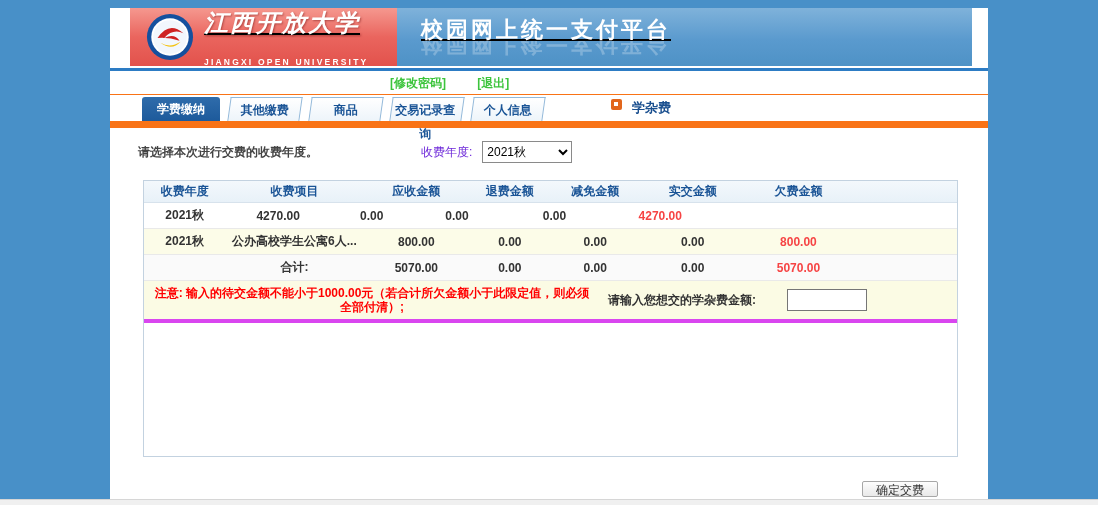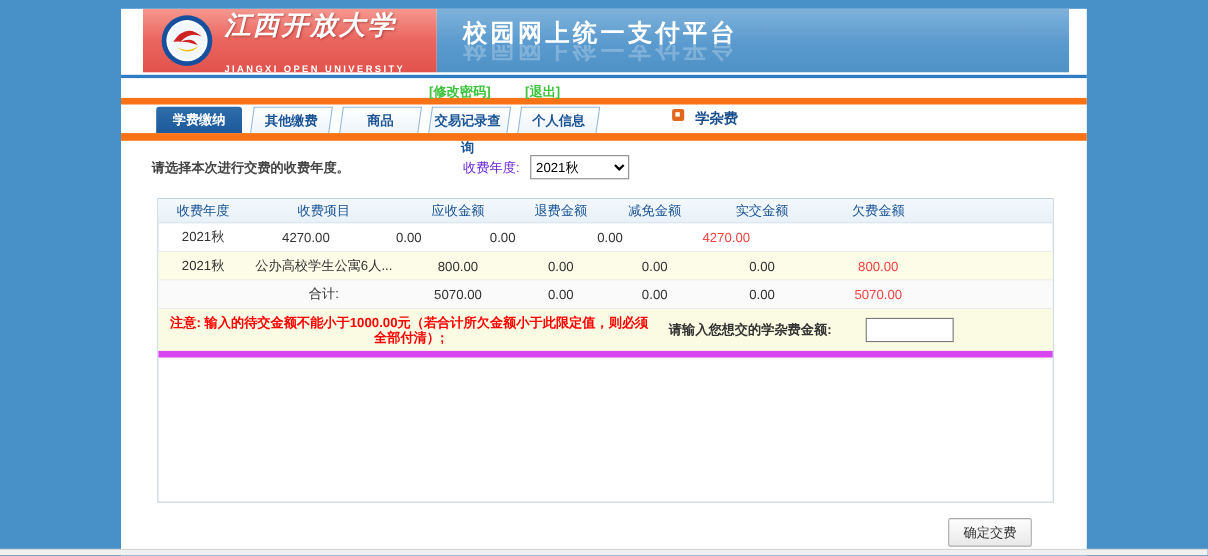--- a/index.html
+++ b/index.html
@@ -15,20 +15,21 @@
     height: 497px;
     margin: 8px auto 0;
     background: #ffffff;
   }
   
   .banner {
     display: flex;
     height: 58px;
     margin: 6px 16px 0 20px;
     overflow: hidden;
+    text-decoration: underline;
   }
   .banner-left {
     width: 267px;
     background: linear-gradient(180deg,#f5988f 0%,#ea655e 50%,#e2524c 100%);
     display: flex;
     align-items: center;
     padding-left: 16px;
     flex-shrink: 0;
   }
   .logo { width: 48px; height: 48px; flex-shrink: 0; }
@@ -67,21 +68,21 @@
     margin-top: -4px;
     height: 18px;
     overflow: hidden;
   }
   .banner-underline { height: 3px; background: #2d7cc4; margin-top: 2px; }
 
   
   .links-row {
     height: 24px;
     line-height: 24px;
-    border-bottom: 6px solid #f97316;
+    border-bottom: 1px solid #f97316;
     padding-left: 280px;
     font-size: 12px;
     font-weight: bold;
   }
   .links-row a {
     color: #3cc43c;
     text-decoration: none;
     margin-right: 28px;
     cursor: pointer;
   }
@@ -159,41 +160,41 @@
   }
 
   
   .panel {
     margin: 16px 30px 0 33px;
     height: 277px;
     border: 1px solid #c3d2e0;
     background: #ffffff;
     font-size: 12px;
   }
-  .t-row { display: flex; align-items: center; }
+  .t-row { display: flex; align-items: center; font-weight: bold; }
   .t-row > div { text-align: center; overflow: hidden; white-space: nowrap; }
   .c1 { width: 10%; } .c2 { width: 17%; } .c3 { width: 13%; }
   .c4 { width: 10%; } .c5 { width: 11%; } .c6 { width: 13%; }
   .c7 { width: 13%; } .c8 { flex: 1; }
   .t-head {
     height: 22px;
     background: linear-gradient(180deg,#f3f8fc,#e8f1f8);
     color: #1a5496;
     border-bottom: 1px solid #d7e2ec;
   }
   .t-data { height: 26px; color: #333; border-bottom: 1px solid #e9e9e9; }
   .t-data .owed { color: #f64444; }
   .row-alt { background: #fcfce8; }
   .row-total { background: #fafafa; }
   .note-row {
     background: #fbfbe4;
     display: flex;
     align-items: center;
     padding: 5px 0;
-    border-bottom: 6px solid #d946ef;
+    border-bottom: 4px solid #d946ef;
   }
   .warning {
     width: 440px;
     margin-left: 8px;
     color: #ff0000;
     font-weight: bold;
     font-size: 12px;
     line-height: 14px;
     text-align: center;
   }
@@ -207,21 +208,21 @@
     font-size: 12px;
     padding: 0 3px;
   }
 
   
   .confirm-btn {
     position: absolute;
     right: 50px;
     bottom: 8px;
     width: 76px;
-    height: 26px;
+    height: 16px;
     font-size: 12px;
     font-family: "Liberation Sans", "DejaVu Sans", sans-serif;
     color: #333;
     background: linear-gradient(180deg,#fdfdfd,#e9e9e9);
     border: 1px solid #a7a7a7;
     border-radius: 2px;
     cursor: pointer;
   }
 
   

